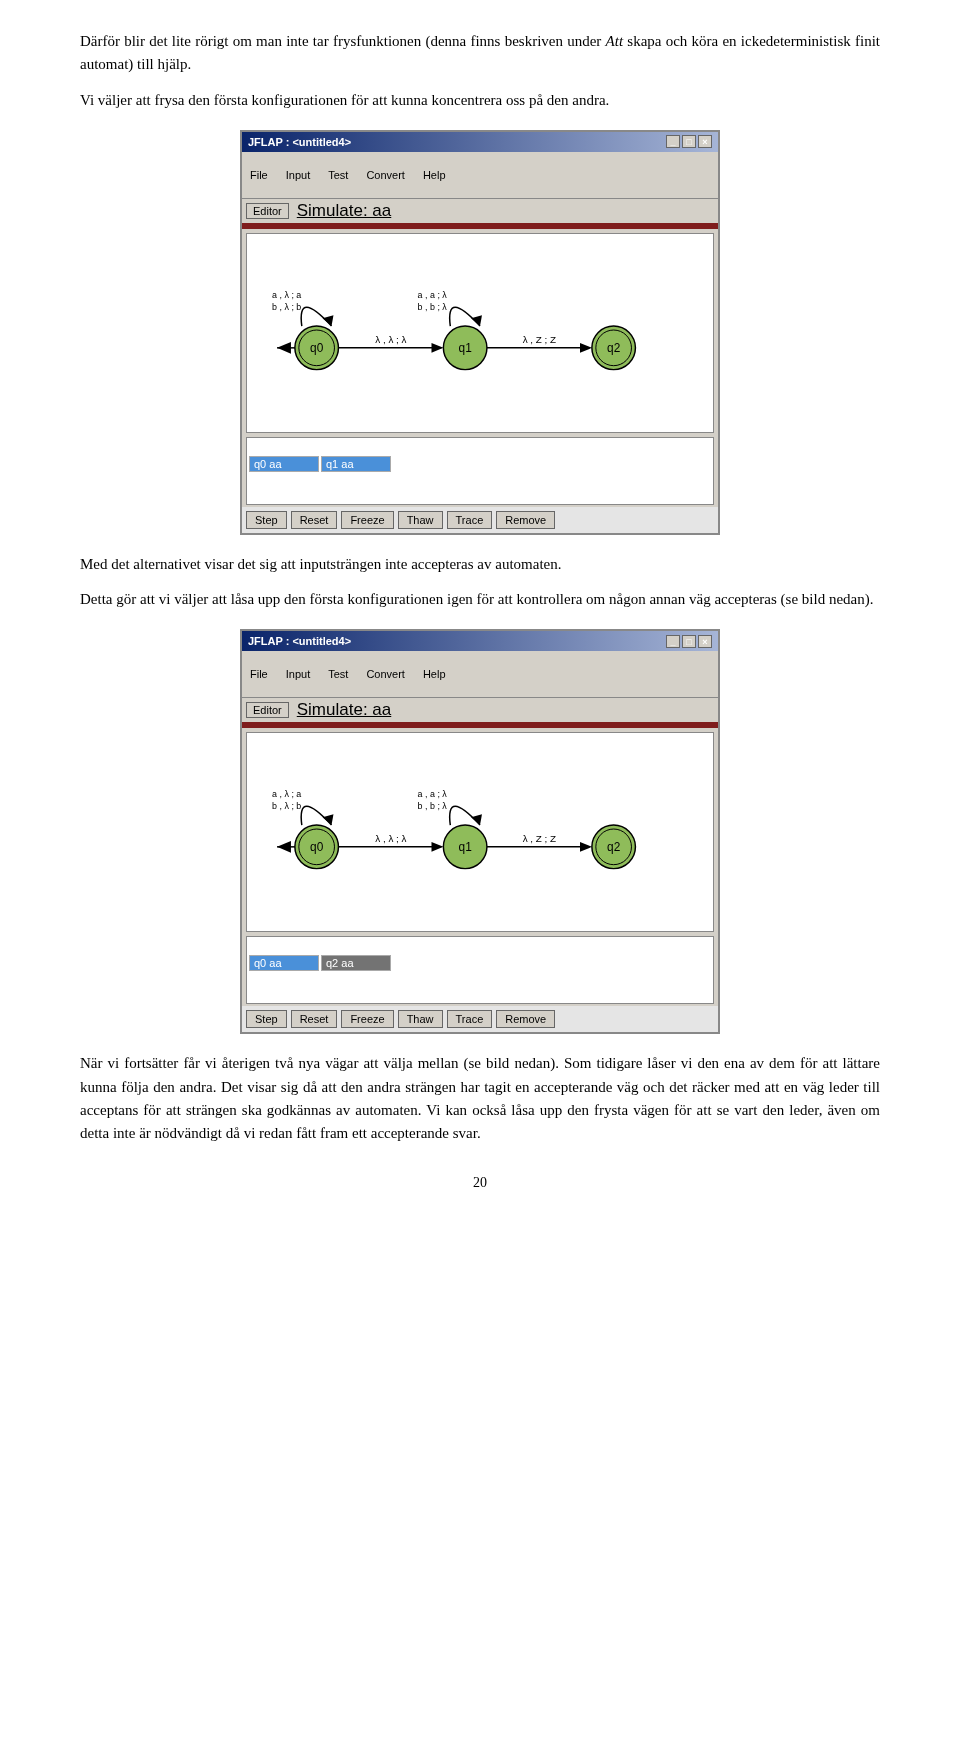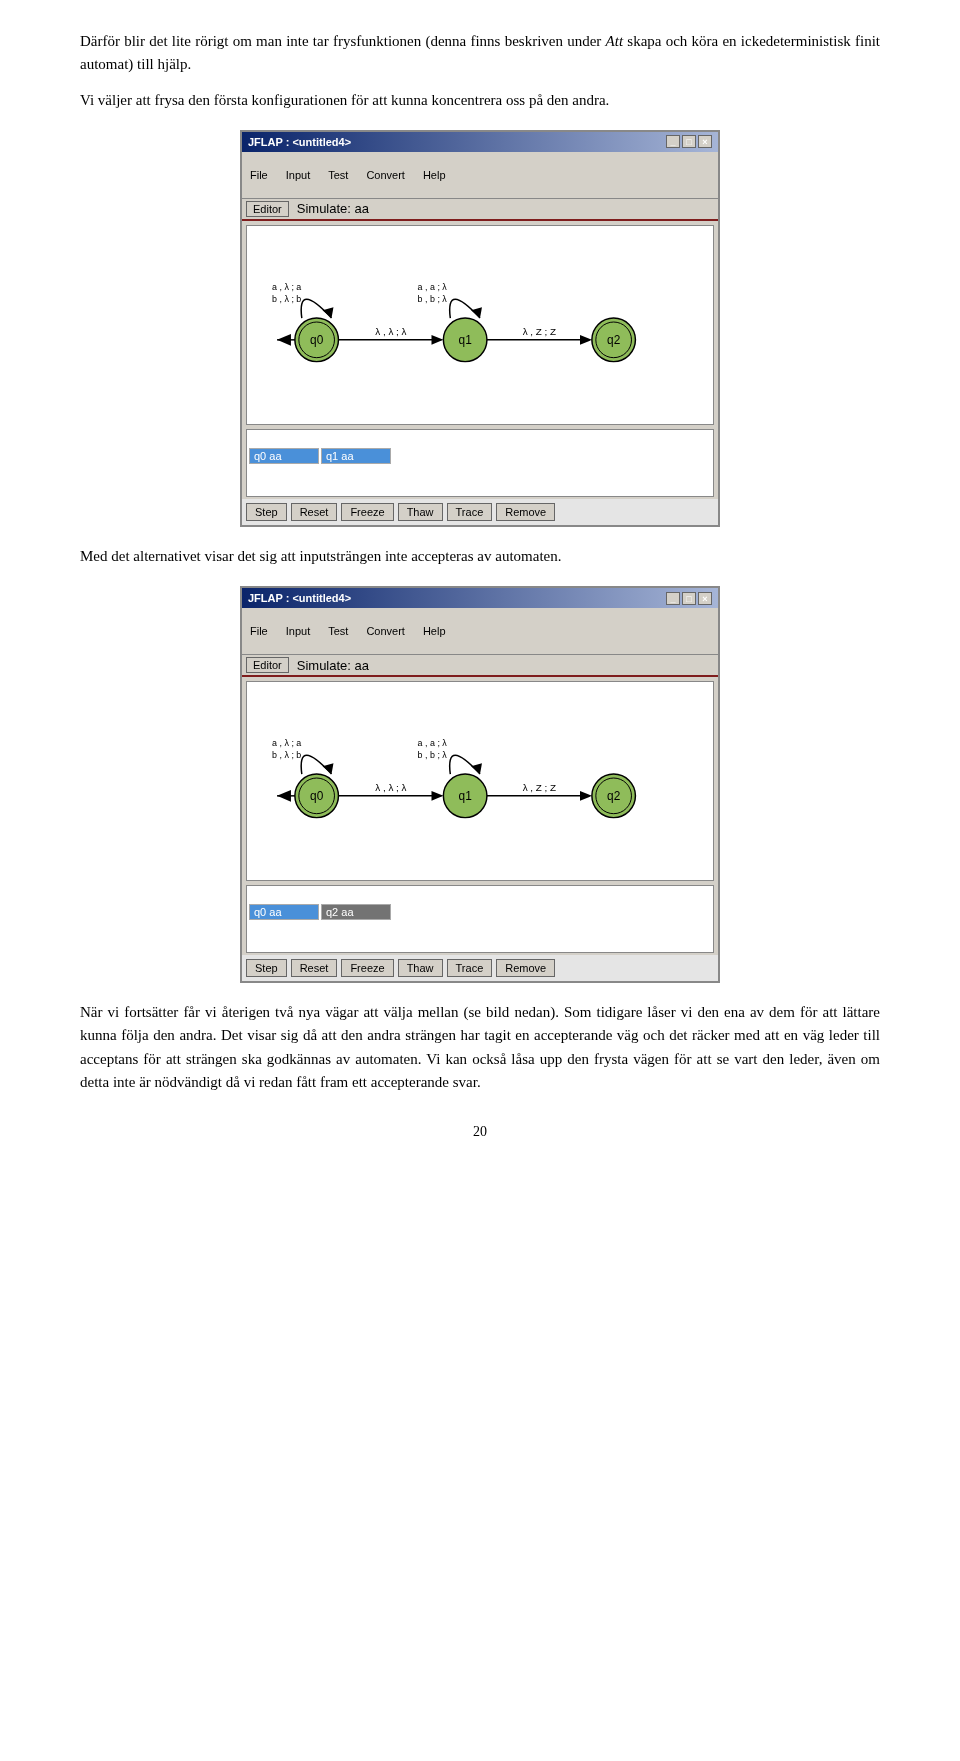--- a/index.html
+++ b/index.html
@@ -60,38 +60,39 @@
       padding: 1px 4px;
       gap: 10px;
       font-size: 11px;
     }
     .jflap-menubar span {
       padding: 16px 4px;
       cursor: pointer;
     }
     .jflap-toolbar {
       background: #d4d0c8;
-      border-bottom: 2px solid #7f1d1d;
+      border-bottom: 6px solid #7f1d1d;
       padding: 2px 4px;
       display: flex;
       gap: 4px;
       align-items: center;
       font-size: 11px;
     }
     .jflap-toolbar-btn {
       background: #d4d0c8;
       border: 1px solid #666;
       padding: 1px 6px;
       font-size: 11px;
       cursor: pointer;
       font-family: Arial, sans-serif;
     }
     .jflap-toolbar-label {
-      font-size: 13px;
+      font-size: 17px;
       margin-left: 4px;
+      text-decoration: underline;
     }
     .jflap-canvas {
       background: #ffffff;
       border: 1px solid #888;
       margin: 4px;
       height: 200px;
       position: relative;
       overflow: hidden;
     }
     .jflap-state-table {
@@ -240,20 +241,21 @@
     <button class="jflap-btn">Reset</button>
     <button class="jflap-btn">Freeze</button>
     <button class="jflap-btn">Thaw</button>
     <button class="jflap-btn">Trace</button>
     <button class="jflap-btn">Remove</button>
   </div>
 </div>
 
 <div class="page-text">
   <p>Med det alternativet visar det sig att inputsträngen inte accepteras av automaten.</p>
+  <p>Detta gör att vi väljer att låsa upp den första konfigurationen igen för att kontrollera om någon annan väg accepteras (se bild nedan).</p>
 </div>
 
 <div class="jflap-window">
   <div class="jflap-titlebar">
     <span>JFLAP : &lt;untitled4&gt;</span>
     <div class="jflap-titlebar-buttons">
       <div class="jflap-titlebar-btn">_</div>
       <div class="jflap-titlebar-btn">□</div>
       <div class="jflap-titlebar-btn">×</div>
     </div>

